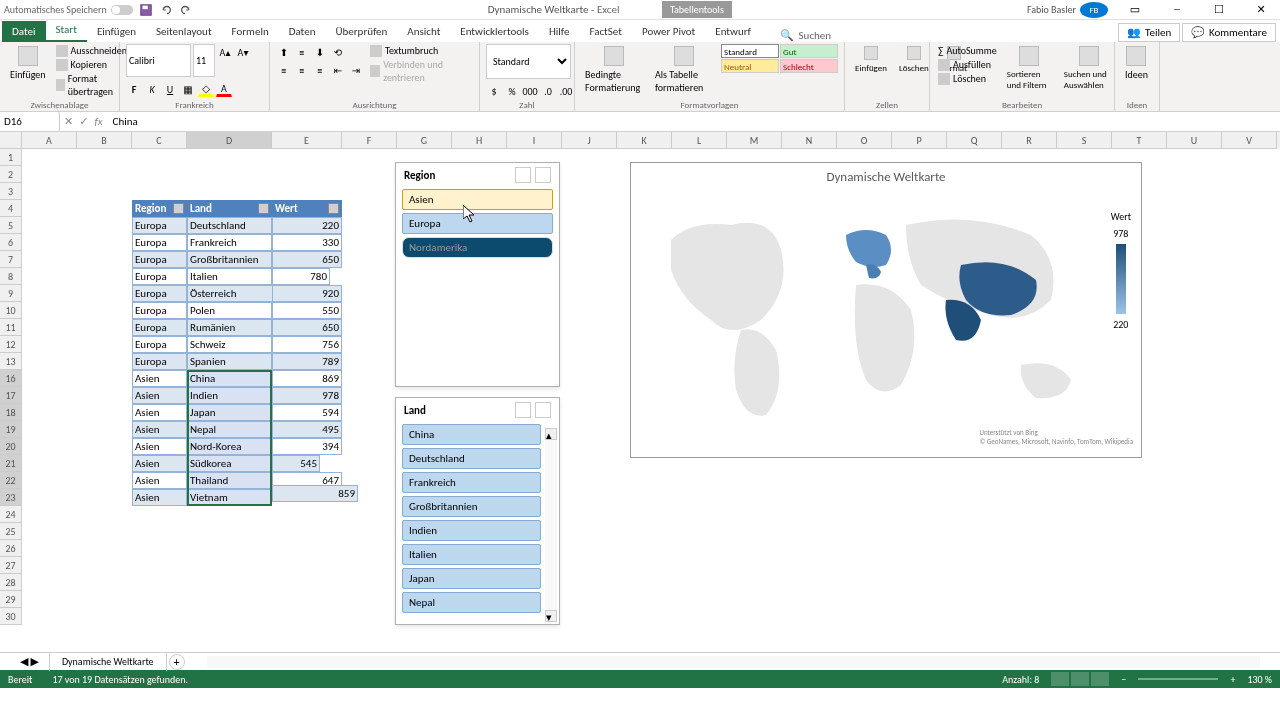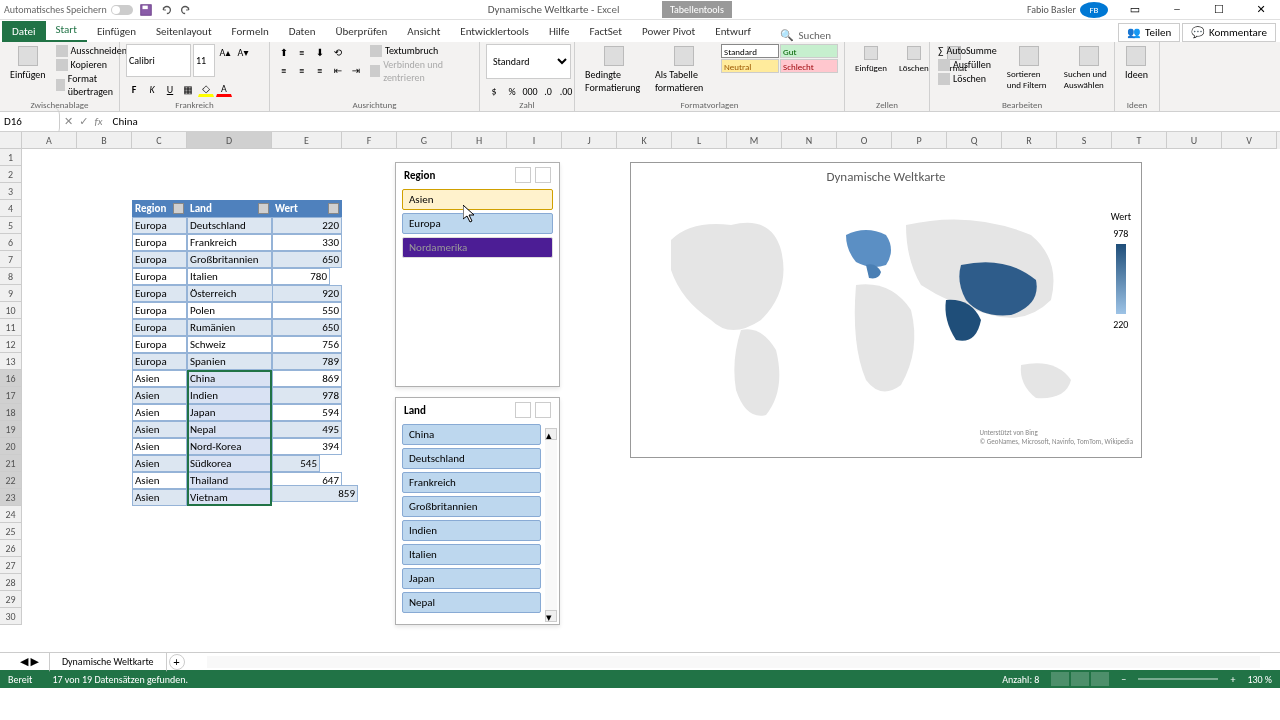--- a/index.html
+++ b/index.html
@@ -82,21 +82,21 @@
 .wert-col { text-align: right; }
 
 
 .slicer { position: absolute; background: #fff; border: 1px solid #b0b0b0; box-shadow: 0 2px 4px rgba(0,0,0,0.1); }
 .slicer-header { display: flex; justify-content: space-between; align-items: center; padding: 4px 8px; font-size: 11px; font-weight: bold; }
 .slicer-icons { display: flex; gap: 4px; }
 .slicer-icon { width: 16px; height: 16px; border: 1px solid #ccc; cursor: pointer; }
 .slicer-body { padding: 2px 6px; display: flex; flex-direction: column; gap: 3px; }
 .slicer-item { padding: 3px 6px; border: 1px solid #88aad4; background: #bdd7ee; font-size: 11px; cursor: pointer; border-radius: 2px; }
 .slicer-item.hover { background: #fff2cc; border-color: #d0a000; }
-.slicer-item.unselected { background: #4c1d95; color: #999; border-color: #ddd; }
+.slicer-item.unselected { background: #0c4a6e; color: #999; border-color: #ddd; border-radius: 7px; }
 .slicer-scrollbar { position: absolute; right: 2px; top: 30px; bottom: 2px; width: 12px; }
 .slicer-scroll-btn { height: 12px; background: #f0f0f0; border: 1px solid #ccc; cursor: pointer; }
 .slicer-scroll-track { flex: 1; background: #f8f8f8; }
 
 
 .map-chart { position: absolute; border: 1px solid #999; background: #fff; }
 .map-title { text-align: center; font-size: 13px; padding: 6px; color: #595959; }
 .map-body { position: relative; height: 260px; }
 .world-svg { width: 100%; height: 100%; }
 .map-legend { position: absolute; right: 10px; top: 20px; font-size: 10px; text-align: center; }

